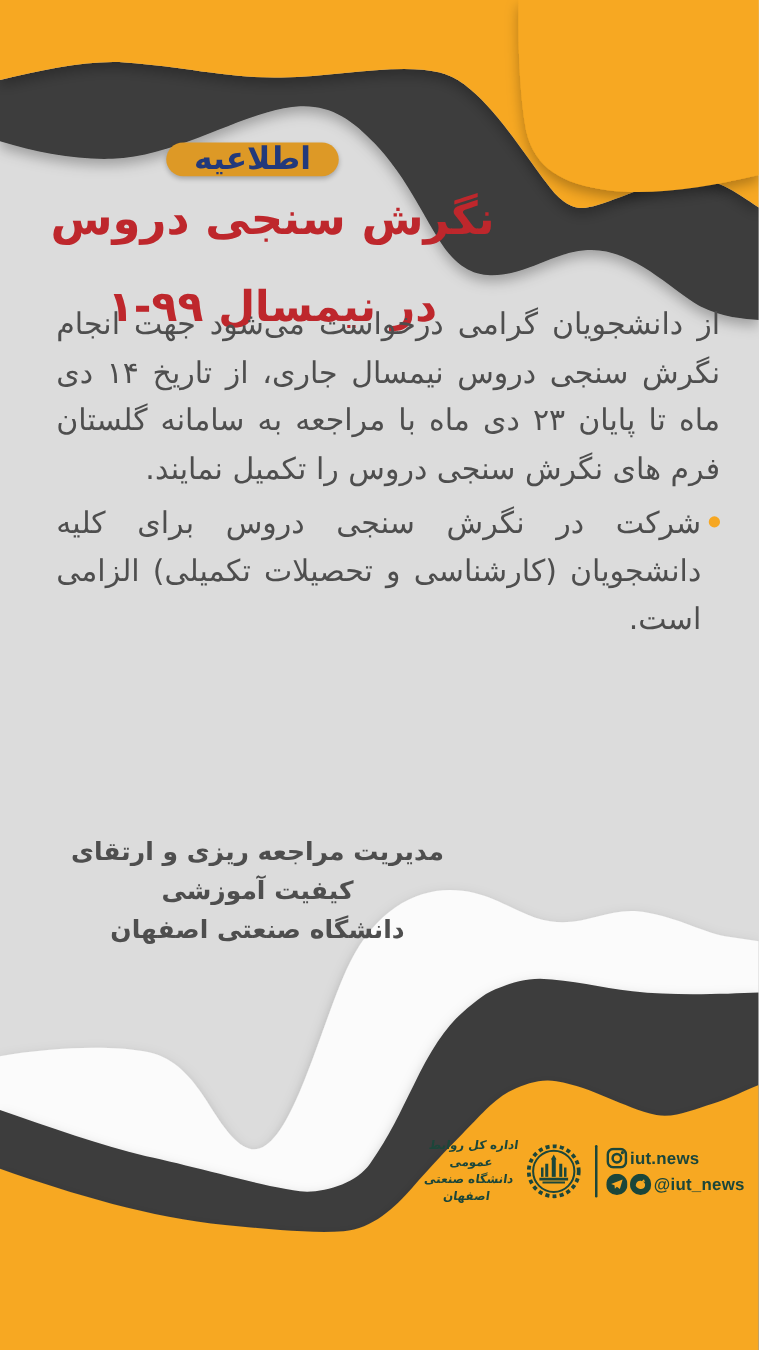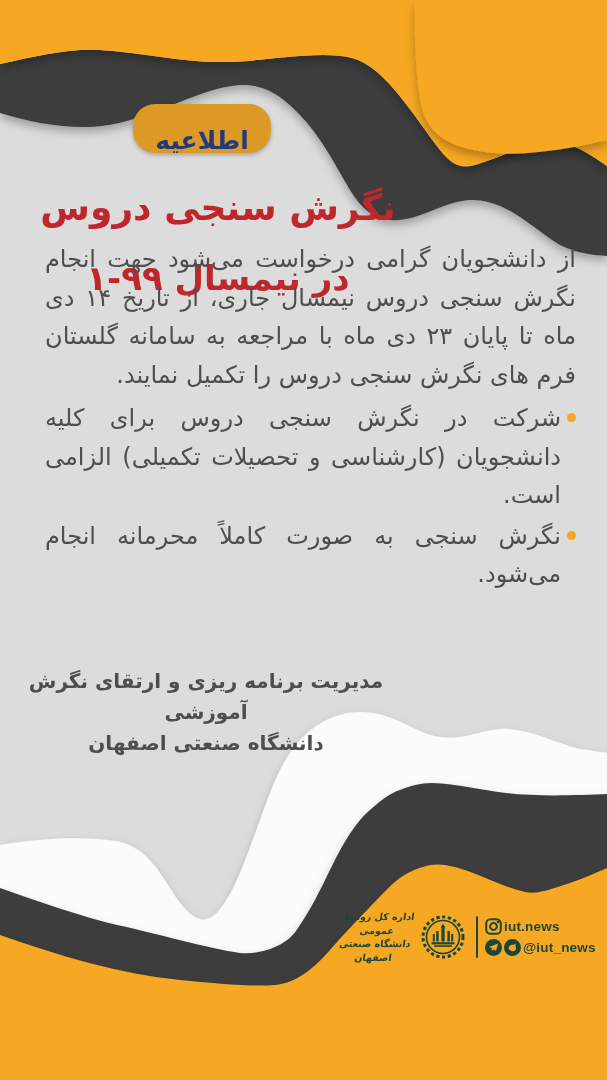--- a/index.html
+++ b/index.html
@@ -10,33 +10,33 @@
   }
   .layer{position:absolute;left:0;width:607px;}
   svg{display:block;}
   .fill-yellow{fill:var(--yellow,#F7A823);}
   .fill-dark{fill:var(--dark-gray,#3E3E3E);}
   .fill-light{fill:var(--light-gray,#DCDCDC);}
   .fill-white{fill:var(--white-wave,#FBFBFB);}
 
   
   .badge{
-    position:absolute;left:133px;top:104px;width:138px;height:49px;
+    position:absolute;left:133px;top:114px;width:138px;height:27px;
     background:var(--badge-gold,#DD9926);border-radius:22px;
-    display:flex;align-items:flex-end;justify-content:center;
+    display:flex;align-items:flex-start;justify-content:center;
     box-shadow:0 2px 4px rgba(0,0,0,.25);z-index:4;
   }
   .badge span{
     color:var(--badge-text-navy,#22397B);font-size:25px;font-weight:bold;line-height:1;
   }
   .title{
     position:absolute;left:38px;top:150px;width:360px;z-index:4;
     text-align:center;direction:rtl;color:var(--title-red,#BE272C);font-weight:bold;
   }
-  .title .t1{font-size:36px;line-height:52px;margin-top:32px;}
+  .title .t1{font-size:36px;line-height:52px;}
   .title .t2{font-size:34px;line-height:46px;margin-top:21px;}
 
   
   .body-text{
     position:absolute;right:31px;left:45px;top:240px;z-index:4;
     direction:rtl;text-align:justify;
     color:var(--body-text,#4E4E4E);font-size:24px;line-height:38.5px;
   }
   .body-text p{margin:0 0 5px 0;}
   .body-text ul{list-style:none;margin:0;padding:0;}
@@ -129,26 +129,25 @@
 
 <div class="title">
   <div class="t1">نگرش سنجی دروس</div>
   <div class="t2">در نیمسال ۹۹-۱</div>
 </div>
 
 <div class="body-text">
   <p>از دانشجویان گرامی درخواست می‌شود جهت انجام نگرش سنجی دروس نیمسال جاری، از تاریخ ۱۴ دی ماه تا پایان ۲۳ دی ماه با مراجعه به سامانه گلستان فرم های نگرش سنجی دروس را تکمیل نمایند.</p>
   <ul>
     <li><span>شرکت در نگرش سنجی دروس برای کلیه دانشجویان (کارشناسی و تحصیلات تکمیلی) الزامی است.</span></li>
-    <li><span>نگرش سنجی به صورت کاملاً محرمانه انجام می‌شود.</span></li>
   </ul>
 </div>
 
 <div class="signature">
-  <div>مدیریت برنامه ریزی و ارتقای نگرش آموزشی</div>
+  <div>مدیریت مراجعه ریزی و ارتقای کیفیت آموزشی</div>
   <div>دانشگاه صنعتی اصفهان</div>
 </div>
 
 <div class="footer">
   <div class="org-block">
     <div>اداره کل روابط عمومی</div>
     <div>دانشگاه صنعتی اصفهان</div>
   </div>
 
   <div class="logo-wrap">

